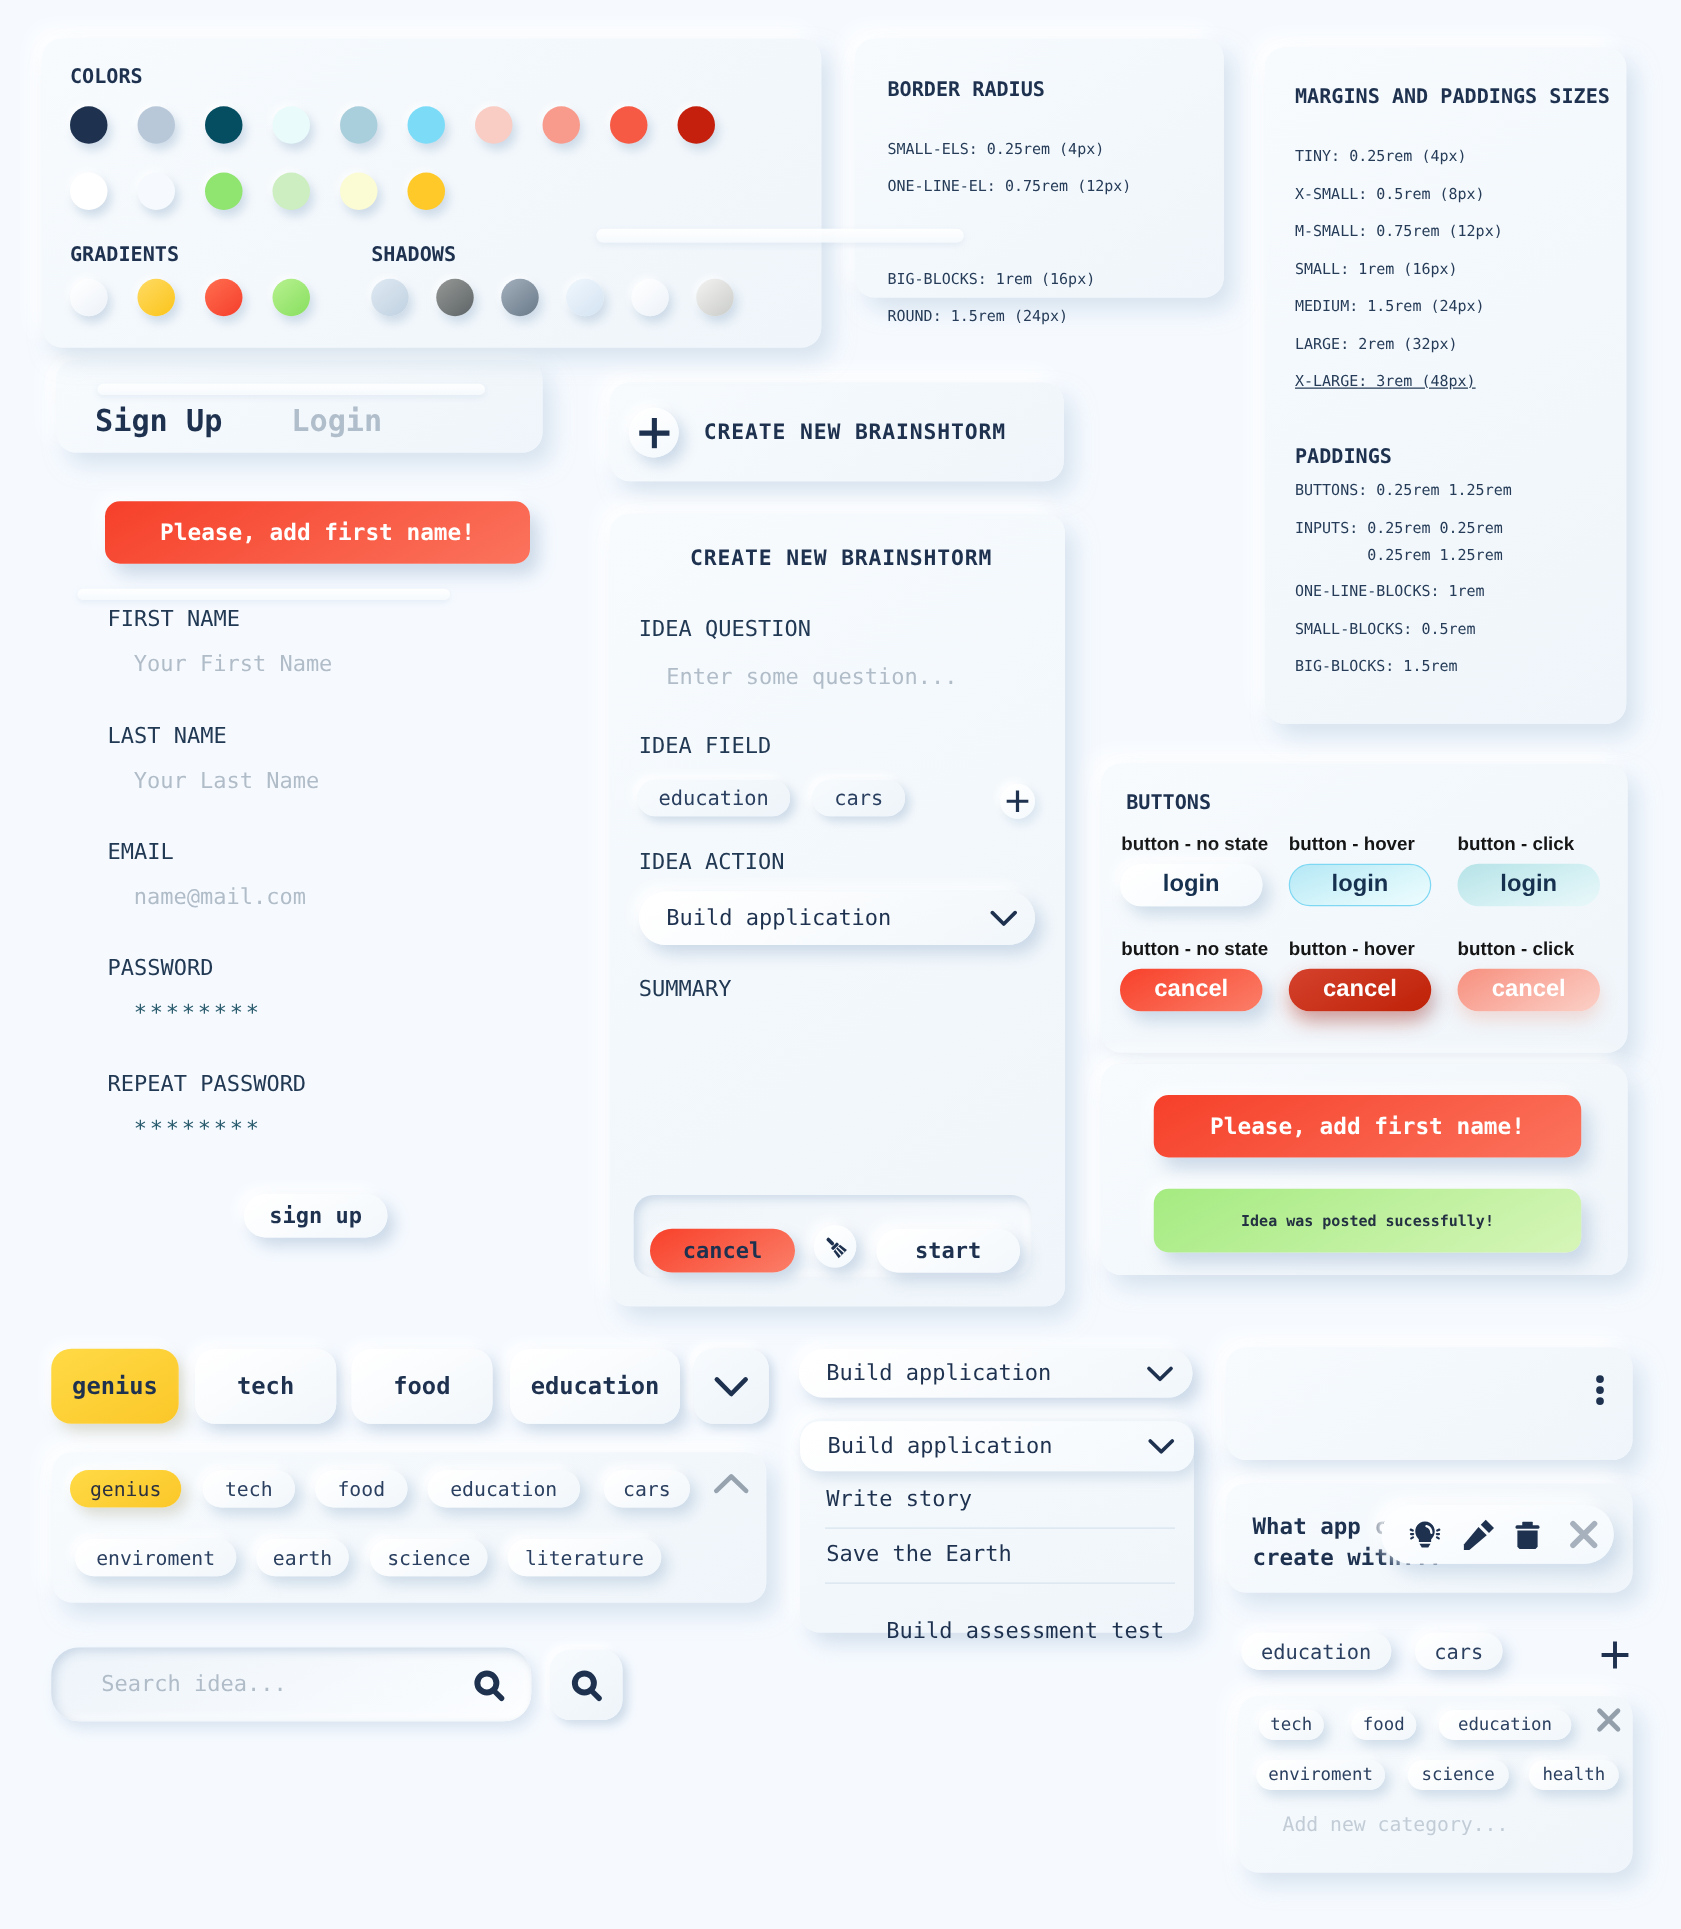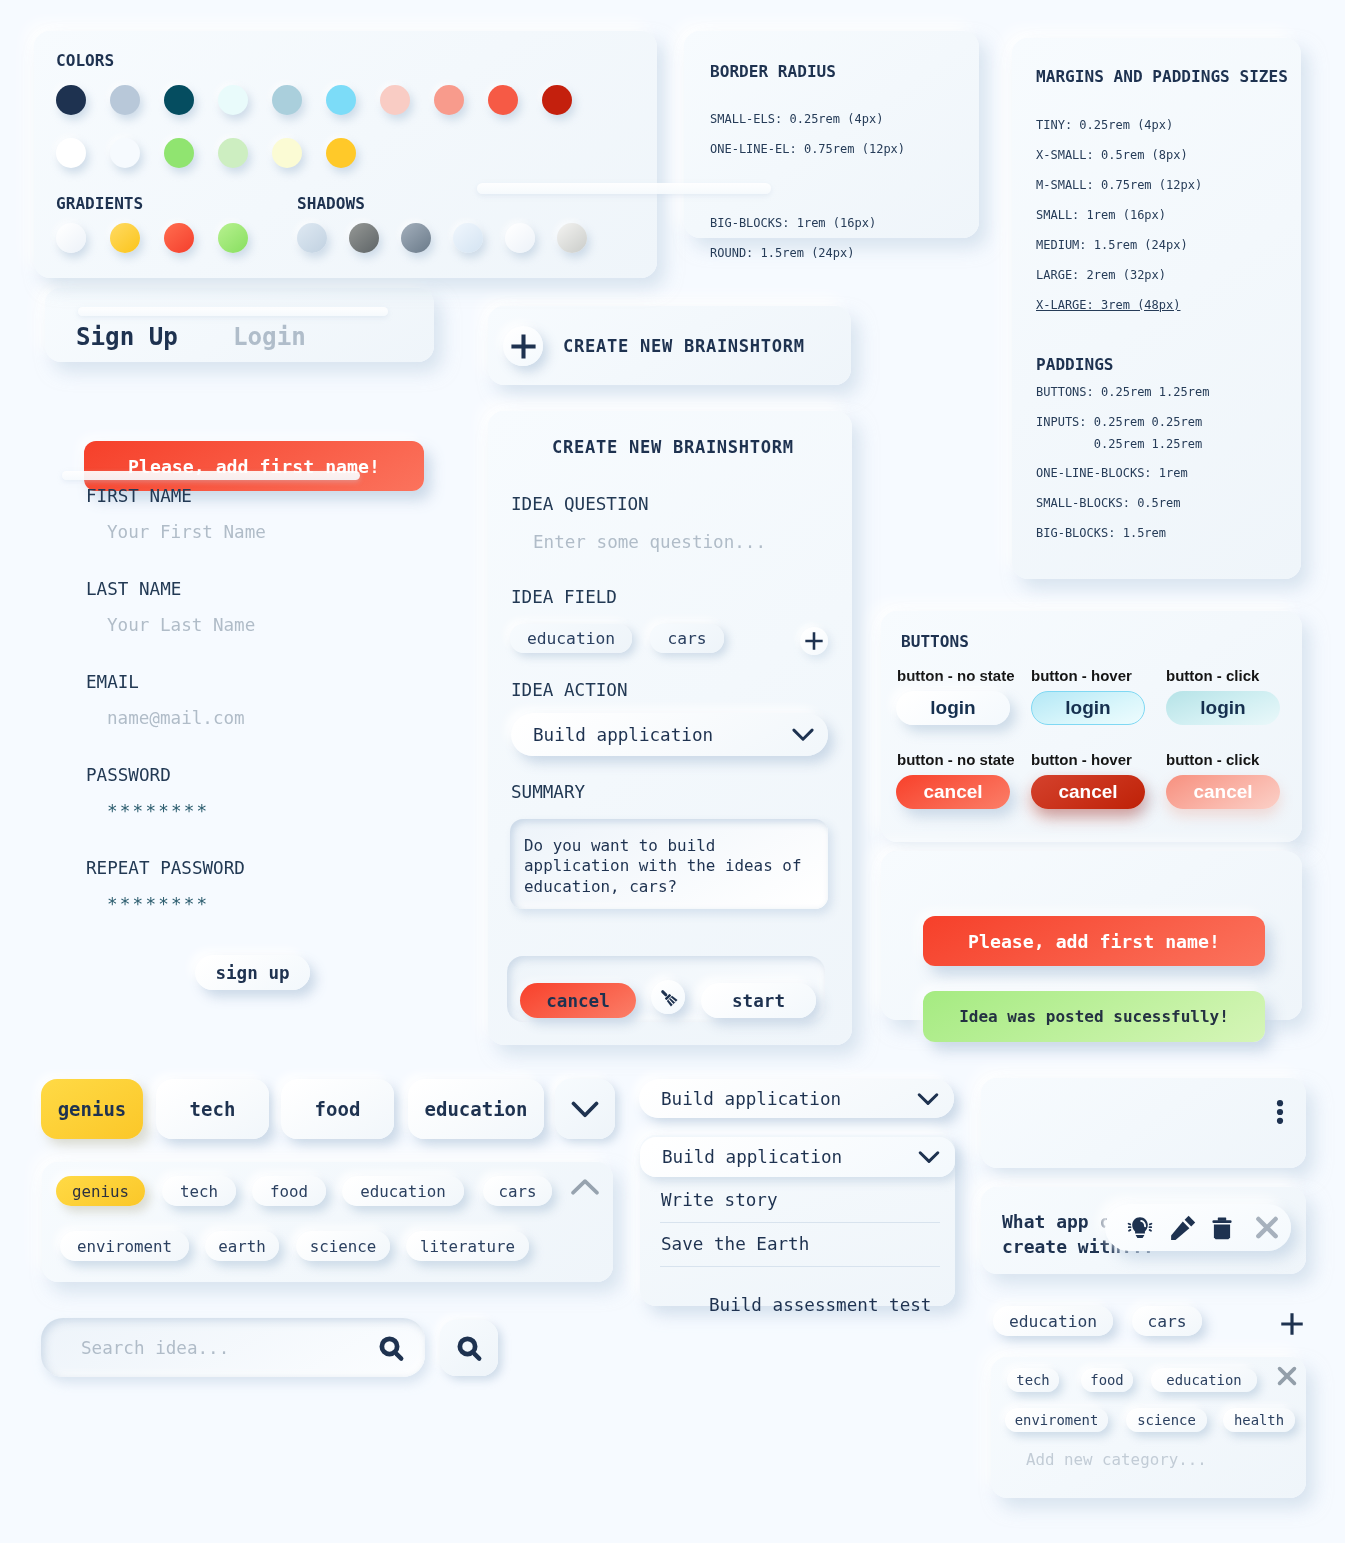--- a/index.html
+++ b/index.html
@@ -47,21 +47,20 @@
   background:linear-gradient(180deg,rgba(255,255,255,.92),rgba(246,250,253,.92));
   box-shadow: 0 2px 5px rgba(197,212,228,.35);
 }
 .tab{position:absolute;font-size:24.2px;font-weight:bold;}
 .tab-active{color:#1e3250;}
 .tab-inactive{color:#b0bdca;}
 .alert{
   position:absolute;display:flex;align-items:center;justify-content:center;
   border-radius:12px;color:#fff;font-weight:bold;
   letter-spacing:0px;
-  margin-top:40px;
 }
 .alert-error{
   background:linear-gradient(150deg,#f6412b 2%,#fb725c 98%);
   box-shadow: 7px 9px 14px rgba(196,212,228,.85), -5px -5px 12px rgba(255,255,255,.8);
 }
 .alert-success{
   background:linear-gradient(150deg,#a6eb82 2%,#d5f5b7 98%);
   color:#243142;
   box-shadow: 7px 9px 14px rgba(196,212,228,.85), -5px -5px 12px rgba(255,255,255,.8);
 }
@@ -334,23 +333,20 @@
 
   <div class="fld-label" style="left:23px;top:269px;">IDEA ACTION</div>
   <div class="select-box" style="left:23px;top:302px;width:317px;height:43px;">
     <span>Build application</span>
     <svg class="chev" width="22" height="22" viewBox="0 0 22 22">
       <path d="M1.9 6.1 L11 15.2 L20.1 6.1" fill="none" stroke="#1e3250" stroke-width="2.9" stroke-linecap="round" stroke-linejoin="round"></path>
     </svg>
   </div>
 
   <div class="fld-label" style="left:23px;top:371px;">SUMMARY</div>
-  <div class="textarea-box" style="left:22px;top:408px;width:318px;height:90px;">
-    <span>Do you want to build application with the ideas of education, cars?</span>
-  </div>
 
   <div class="action-row" style="left:19px;top:545px;width:318px;height:66px;">
     <div class="btn-cancel" style="left:13px;top:27px;width:116px;height:35px;">cancel</div>
     <div class="icon-circle" style="left:144px;top:24px;width:34px;height:34px;">
       <svg width="22" height="22" viewBox="0 0 24 24">
         <g transform="rotate(-45 12 12)">
           <rect x="10.4" y="2.2" width="3.2" height="8.0" rx="1.5" fill="#1e3250"></rect>
           <rect x="8.3" y="10.6" width="7.4" height="2.8" rx="0.7" fill="#1e3250"></rect>
           <path d="M8.0 14.2 L16.0 14.2 L17.1 21.6 L6.9 21.6 Z" fill="#1e3250"></path>
           <path d="M10.6 14.4 L10.1 21.6" stroke="#fbfdff" stroke-width="1.25"></path>
@@ -375,21 +371,21 @@
       <div class="demo-btn b-cancel-plain" style="left: 15px; top: 164px;">cancel</div>
       <div class="btn-state-label" style="left: 150px; top: 140px;">button - hover</div>
       <div class="demo-btn b-cancel-hover" style="left: 150px; top: 164px;">cancel</div>
       <div class="btn-state-label" style="left: 285px; top: 140px;">button - click</div>
       <div class="demo-btn b-cancel-click" style="left: 285px; top: 164px;">cancel</div>
     </div>
 </div>
 
 <div class="card" style="left:881px;top:851px;width:421px;height:169px;">
   <div class="alert alert-error" style="left:42px;top:25px;width:342px;height:50px;font-size:18.2px;">Please, add first name!</div>
-  <div class="alert alert-success" style="left:42px;top:100px;width:342px;height:51px;font-size:16px;">Idea was posted sucessfully!</div>
+  <div class="alert alert-success" style="left:42px;top:100px;width:342px;height:51px;font-size:12px;">Idea was posted sucessfully!</div>
 </div>
 
 <div id="tagbar">
     <div class="tagbar-chip active" style="left: 41px; top: 1079px; width: 102px; height: 60px;">genius</div>
     <div class="tagbar-chip" style="left: 156px; top: 1079px; width: 113px; height: 60px;">tech</div>
     <div class="tagbar-chip" style="left: 281px; top: 1079px; width: 113px; height: 60px;">food</div>
     <div class="tagbar-chip" style="left: 408px; top: 1079px; width: 136px; height: 60px;">education</div>
   </div>
 <div class="chip sq" style="left:555px;top:1079px;width:60px;height:60px;border-radius:16px;">
   <svg width="28" height="28" viewBox="0 0 28 28">

